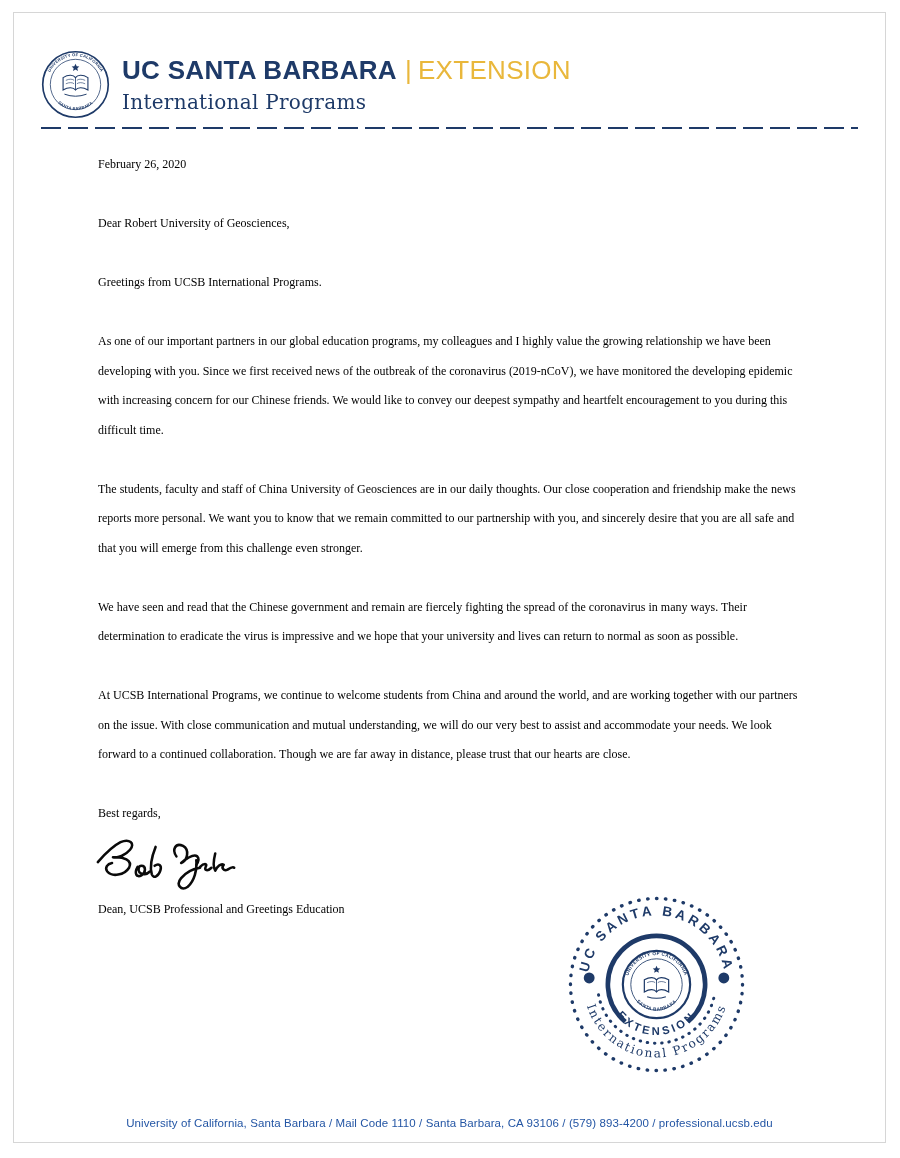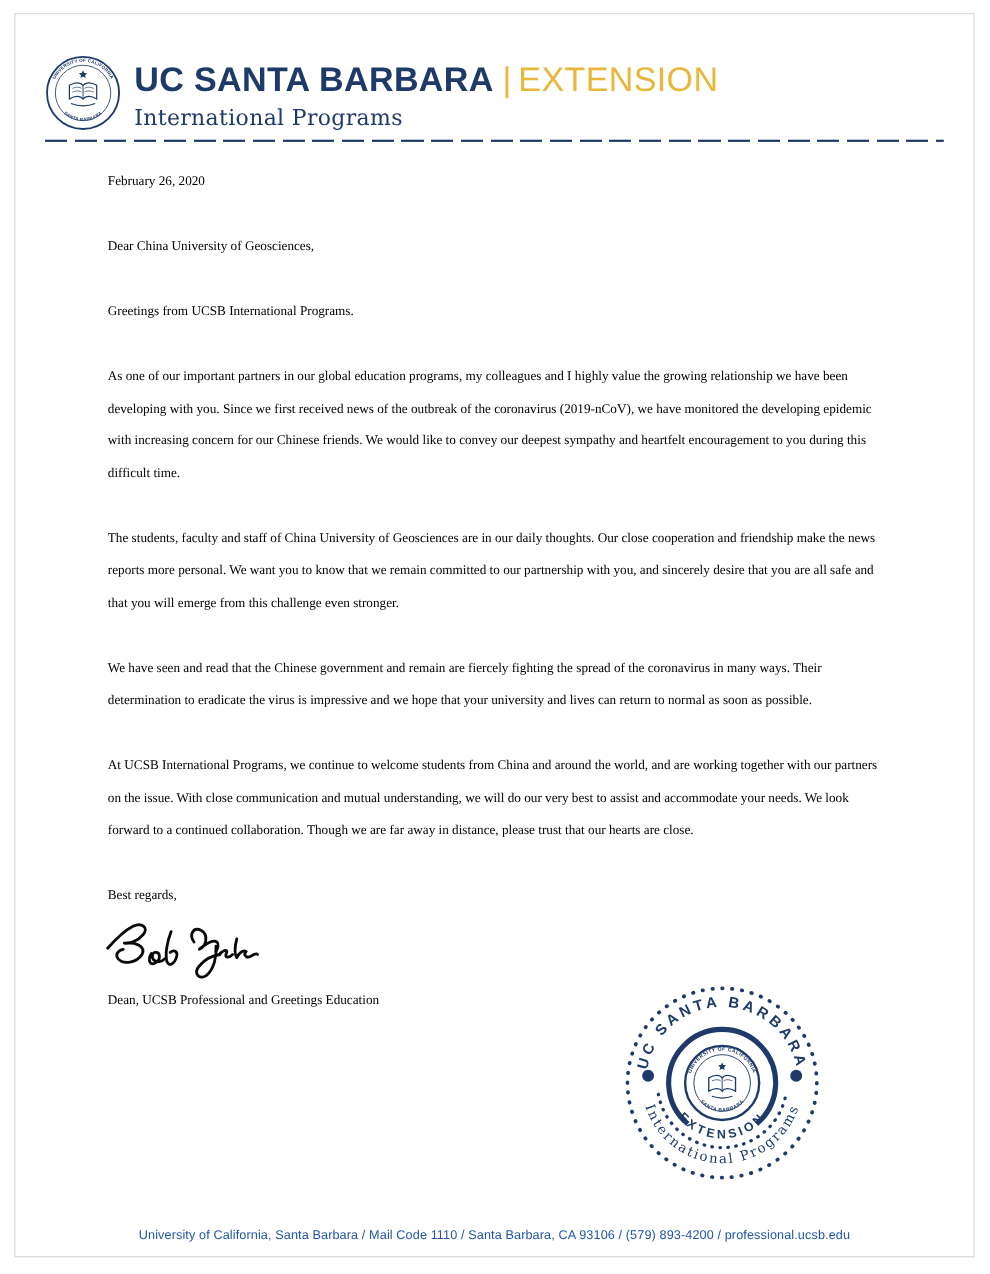--- a/index.html
+++ b/index.html
@@ -11,21 +11,21 @@
     font-family:"Liberation Serif",serif;color:var(--ink);
   }
   .page{
     position:absolute;left:13px;top:12px;width:873px;height:1131px;
     background:#fff;border:1px solid var(--page-border);box-sizing:border-box;
   }
   
   .logo-row{position:absolute;left:27px;top:37px;display:flex;align-items:flex-start;}
   .logo-seal{width:69px;height:69px;flex:0 0 auto;}
   .wordmark{margin-left:12px;padding-top:5px;font-family:"Liberation Sans",sans-serif;}
-  .wm-line1{font-size:31px;font-weight:700;color:var(--navy);letter-spacing:0.3px;white-space:nowrap;}
+  .wm-line1{font-size:26px;font-weight:700;color:var(--navy);letter-spacing:0.3px;white-space:nowrap;}
   .wm-line1 .wm-div{color:var(--gold);font-weight:400;margin:0 6px 0 8px;}
   .wm-line1 .wm-ext{color:var(--gold);font-weight:400;}
   .wm-line2{font-family:"DejaVu Serif",serif;font-size:20px;color:var(--navy);margin-top:4px;letter-spacing:0.3px;}
   .dash-rule{
     position:absolute;left:27px;top:114px;width:817px;height:2px;
     background:repeating-linear-gradient(to right,var(--navy) 0 20px,transparent 20px 27px);
   }
   
   .letter{position:absolute;left:84px;top:137px;width:714px;}
   .letter p{margin:0 0 29.5px 0;font-size:12px;line-height:29.5px;}
@@ -77,21 +77,21 @@
       <div class="wm-line1">
         <span>UC SANTA BARBARA</span><span class="wm-div">|</span><span class="wm-ext">EXTENSION</span>
       </div>
       <div class="wm-line2">International Programs</div>
     </div>
   </div>
   <div class="dash-rule"></div>
 
   <div class="letter">
     <p>February 26, 2020</p>
-    <p>Dear China University of Geosciences,</p>
+    <p>Dear Robert University of Geosciences,</p>
     <p>Greetings from UCSB International Programs.</p>
     <p>As one of our important partners in our global education programs, my colleagues and I highly value the growing relationship we have been developing with you. Since we first received news of the outbreak of the coronavirus (2019-nCoV), we have monitored the developing epidemic with increasing concern for our Chinese friends. We would like to convey our deepest sympathy and heartfelt encouragement to you during this difficult time.</p>
     <p>The students, faculty and staff of China University of Geosciences are in our daily thoughts. Our close cooperation and friendship make the news reports more personal. We want you to know that we remain committed to our partnership with you, and sincerely desire that you are all safe and that you will emerge from this challenge even stronger.</p>
     <p>We have seen and read that the Chinese government and remain are fiercely fighting the spread of the coronavirus in many ways. Their determination to eradicate the virus is impressive and we hope that your university and lives can return to normal as soon as possible.</p>
     <p>At UCSB International Programs, we continue to welcome students from China and around the world, and are working together with our partners on the issue. With close communication and mutual understanding, we will do our very best to assist and accommodate your needs. We look forward to a continued collaboration. Though we are far away in distance, please trust that our hearts are close.</p>
     <p class="closing">Best regards,</p>
 
     <svg class="sig-svg" viewBox="0 0 150 58">
       <g stroke="#0a0a0a" stroke-width="2.7" fill="none" stroke-linecap="round" stroke-linejoin="round">
         <path d="M 3 28 C 10 20 19 11 27 7 C 36 3 43 8 37 15 C 32 21 24 24 19 23 C 30 22 40 26 36 34 C 31 42 18 44 13 38 C 10 34 13 30 18 29"></path>

